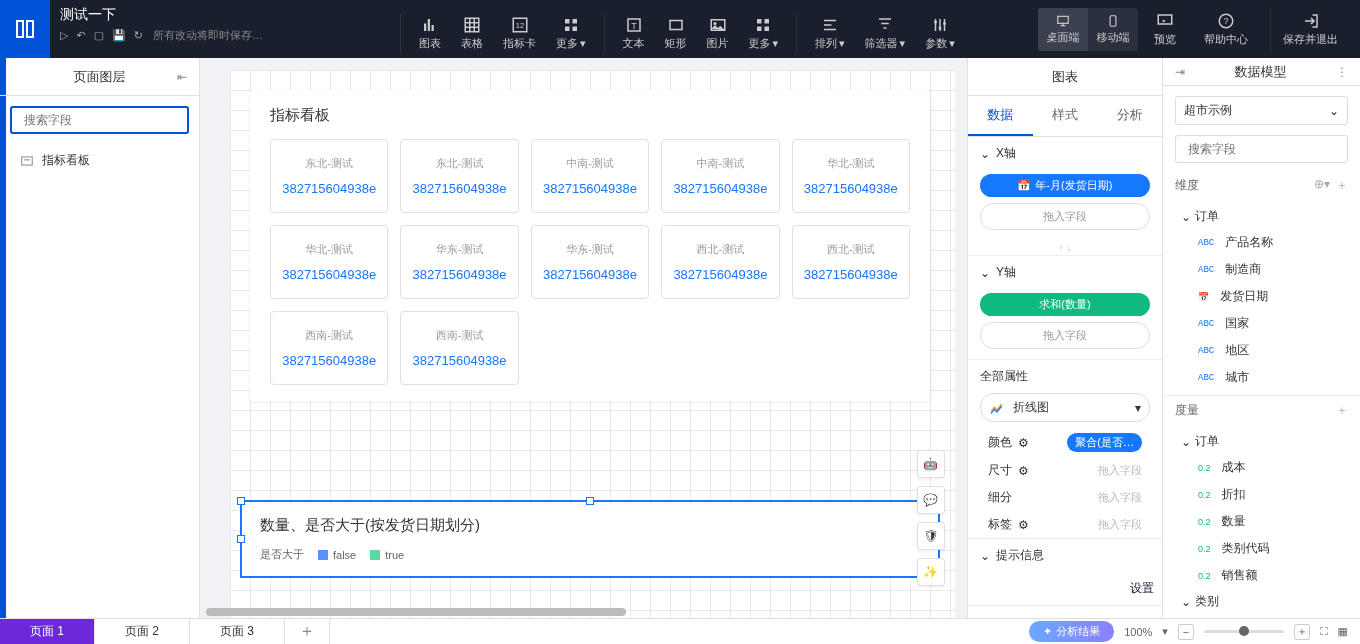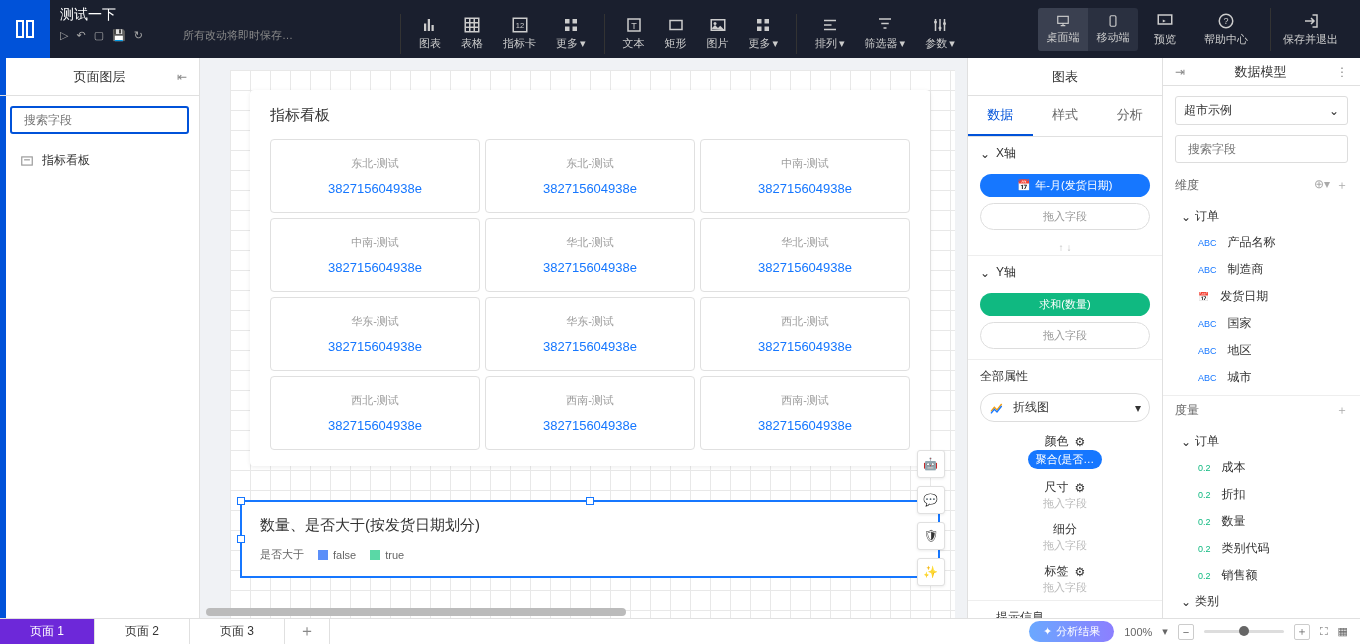--- a/index.html
+++ b/index.html
@@ -41,21 +41,21 @@
 .layer-item { display: flex; align-items: center; padding: 8px 20px; gap: 8px; cursor: pointer; font-size: 12px; }
 .layer-item.active { background: #e8f0fe; color: #0052d9; }
 .layer-item svg { width: 14px; height: 14px; }
 .left-strip { width: 6px; background: #0052d9; position: absolute; left: 0; top: 58px; height: 560px; }
 
 
 .canvas-area { flex: 1; background: #f0f2f5; position: relative; overflow: hidden; }
 .canvas-grid { position: absolute; left: 30px; top: 12px; right: 12px; bottom: 0; background: #fff; background-image: linear-gradient(#e8e8e8 1px, transparent 1px), linear-gradient(90deg, #e8e8e8 1px, transparent 1px); background-size: 20px 20px; overflow: auto; }
 .card-widget { position: absolute; left: 20px; top: 20px; width: 680px; background: #fff; border-radius: 4px; box-shadow: 0 1px 4px rgba(0,0,0,0.08); padding: 16px 20px; }
 .card-title { font-size: 15px; margin-bottom: 14px; }
-.card-grid { display: grid; grid-template-columns: repeat(3, 1fr); gap: 5px; }
+.card-grid { display: grid; grid-template-columns: repeat(5, 1fr); gap: 12px; }
 .metric-card { border: 1px solid #e0e0e0; border-radius: 4px; padding: 16px 8px; text-align: center; }
 .metric-label { font-size: 11px; color: #999; margin-bottom: 10px; }
 .metric-value { font-size: 13px; color: #1677ff; }
 .chart-widget { position: absolute; left: 10px; top: 430px; width: 700px; background: #fff; border: 2px solid #1677ff; padding: 14px 18px; }
 .chart-handles { position: absolute; width: 8px; height: 8px; background: #fff; border: 1px solid #1677ff; }
 .chart-widget-title { font-size: 15px; margin-bottom: 10px; }
 .legend { display: flex; align-items: center; gap: 14px; font-size: 11px; color: #666; margin-top: 12px; }
 .legend-item { display: flex; align-items: center; gap: 5px; }
 .legend-sq { width: 10px; height: 10px; }
 .float-icons { position: absolute; right: 10px; top: 380px; display: flex; flex-direction: column; gap: 8px; }
@@ -72,41 +72,41 @@
 .right-body { flex: 1; overflow: auto; }
 .prop-section { border-bottom: 1px solid #eee; }
 .prop-header { display: flex; align-items: center; padding: 8px 12px; gap: 6px; cursor: pointer; font-size: 12px; }
 .prop-content { padding: 4px 12px 10px; }
 .pill { background: #1677ff; color: #fff; border-radius: 12px; padding: 4px 12px; font-size: 11px; text-align: center; margin-bottom: 6px; display: flex; align-items: center; justify-content: center; gap: 4px; }
 .pill.green { background: #10b981; }
 .drop-target { border: 1px solid #ddd; border-radius: 14px; padding: 5px; text-align: center; color: #999; font-size: 11px; }
 .arrows-between { text-align: center; color: #bbb; font-size: 10px; padding: 2px 0; }
 .chart-type-select { display: flex; align-items: center; justify-content: space-between; border: 1px solid #ddd; border-radius: 14px; padding: 5px 8px; margin: 6px 12px; background: #fff; font-size: 12px; }
 .chart-type-select svg { width: 16px; height: 16px; }
-.prop-row { display: flex; align-items: center; justify-content: space-between; padding: 5px 20px; font-size: 12px; flex-direction: column; }
+.prop-row { display: flex; align-items: center; justify-content: space-between; padding: 5px 20px; font-size: 12px; }
 .prop-row-left { display: flex; align-items: center; gap: 6px; }
 .prop-row-right { color: #bbb; font-size: 11px; }
 .prop-badge { background: #1677ff; color: #fff; padding: 2px 8px; border-radius: 10px; font-size: 11px; }
 .settings-btn { text-align: right; padding: 8px; color: #0f172a; cursor: pointer; font-size: 12px; }
 
 
 .data-panel { width: 198px; border-left: 1px solid #e0e0e0; display: flex; flex-direction: column; overflow: hidden; }
 .data-title { height: 38px; display: flex; align-items: center; justify-content: space-between; padding: 0 12px; border-bottom: 1px solid #e0e0e0; }
 .data-title-text { font-size: 13px; flex: 1; text-align: center; }
 .collapse-left-icon { color: #888; }
 .data-select { margin: 10px 12px; border: 1px solid #ddd; border-radius: 3px; padding: 5px 8px; display: flex; align-items: center; justify-content: space-between; font-size: 12px; }
 .data-search { margin: 0 12px 8px; }
 .data-search .search-box { border: 1px solid #ddd; }
 .group-label { display: flex; align-items: flex-start; justify-content: space-between; padding: 6px 12px; color: #666; font-size: 12px; }
 .group-actions { display: flex; gap: 6px; color: #aaa; font-size: 12px; }
 .field-group { padding: 4px 12px; }
 .field-subheader { display: flex; align-items: center; gap: 4px; padding: 4px 6px; font-size: 12px; cursor: pointer; }
 .field-item { display: flex; align-items: center; gap: 8px; padding: 5px 6px 5px 20px; font-size: 12px; cursor: pointer; }
 .field-type { font-size: 9px; padding: 1px 3px; border-radius: 2px; }
-.field-type.abc { color: #1677ff; }
+.field-type.abc { color: #1677ff; font-family: Liberation Mono, monospace; }
 .field-type.date { color: #1677ff; }
 .field-type.num { color: #10b981; }
 .data-section { flex-shrink: 0; }
 
 
 .bottom-bar { height: 26px; border-top: 1px solid #e0e0e0; display: flex; align-items: stretch; background: #fff; }
 .page-tab { padding: 0 30px; display: flex; align-items: center; cursor: pointer; border-right: 1px solid #e0e0e0; font-size: 12px; }
 .page-tab.active { background: #6d28d9; color: #fff; }
 .add-page { padding: 0 14px; display: flex; align-items: center; cursor: pointer; color: #888; font-size: 16px; border-right: 1px solid #e0e0e0; }
 .bottom-center { flex: 1; display: flex; align-items: center; justify-content: flex-end; gap: 10px; padding: 0 12px; }
@@ -128,21 +128,21 @@
   <div class="top-title-area">
     <div class="top-title">测试一下</div>
     <div class="top-sub">
       <div class="top-sub-icons">
         <span>▷</span>
         <span>↶</span>
         <span>▢</span>
         <span style="color:#fff">💾</span>
         <span>↻</span>
       </div>
-      <span style="margin-left:30px">所有改动将即时保存…</span>
+      <span style="">所有改动将即时保存…</span>
     </div>
   </div>
   <div class="top-tools">
     <div class="tool-group">
       <div class="tool-item">
           <svg viewBox="0 0 24 24">
             <path d="M4 20V10h3v10zm5 0V4h3v16zm5 0V12h3v8z"></path>
           </svg>
           <span>图表</span>
         </div>

